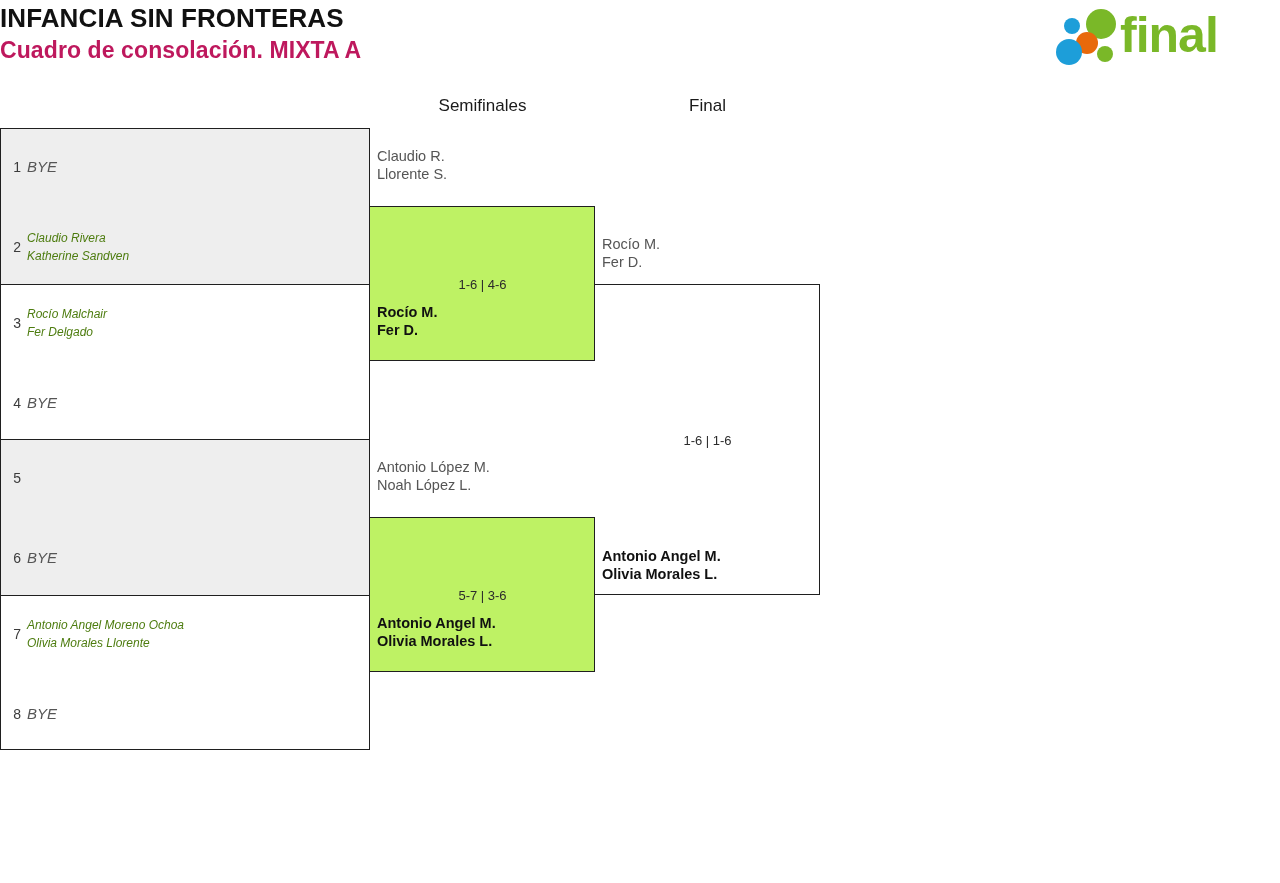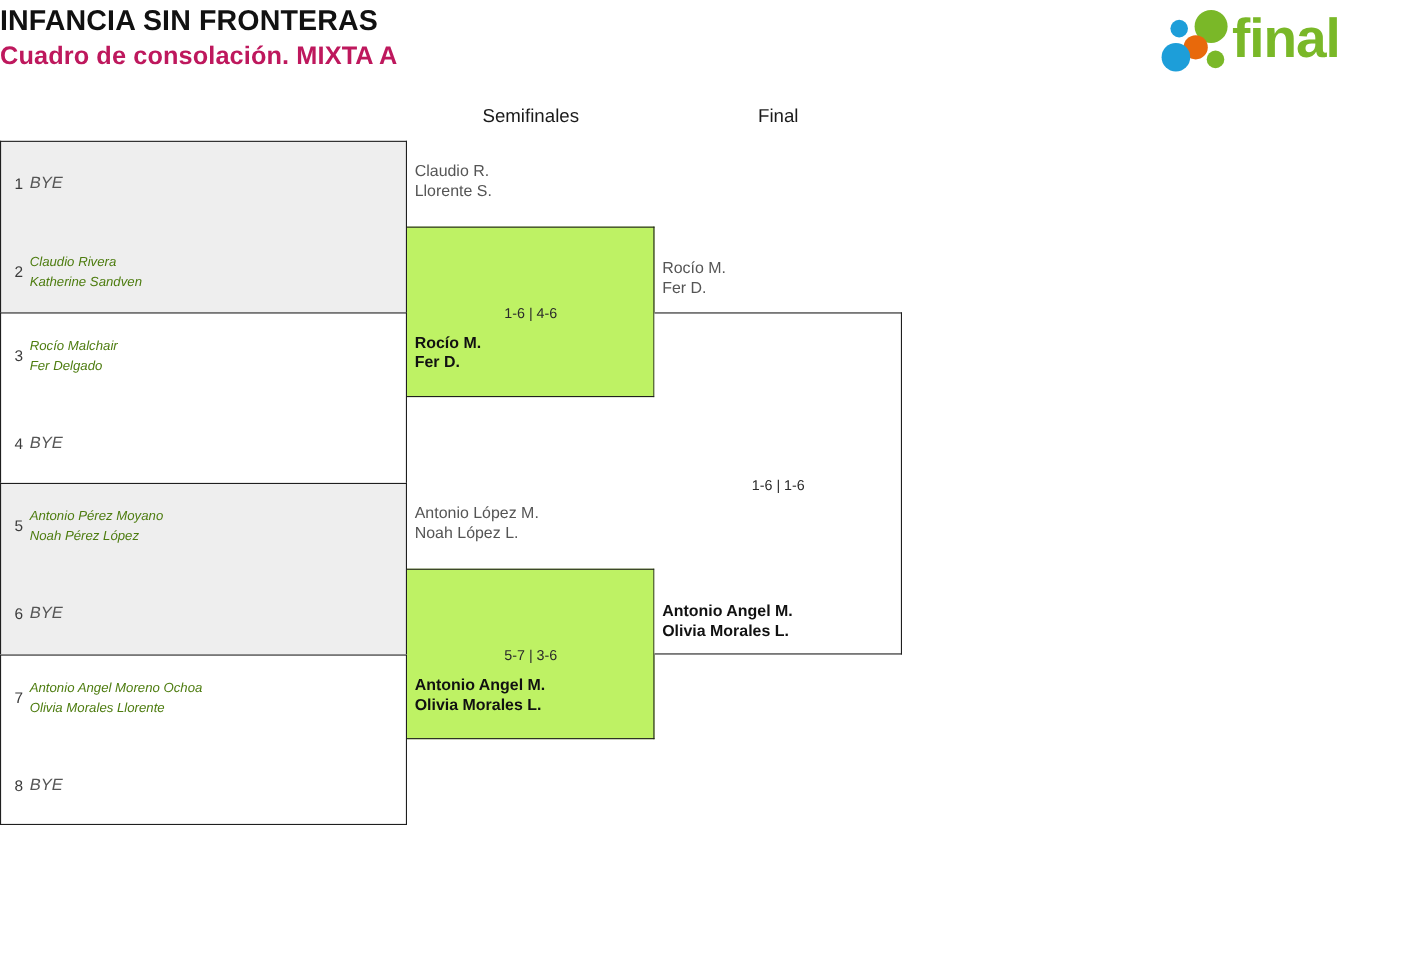--- a/index.html
+++ b/index.html
@@ -188,24 +188,20 @@
           <span class="seed">4</span>
           <span class="names bye">
             <span class="n">BYE</span>
           </span>
         </div>
       </div>
 
       <div class="qf-cell qf-c3 shaded">
         <div class="slot slot-top">
           <span class="seed">5</span>
-          <span class="names">
-            <span class="n">Antonio Pérez Moyano</span>
-            <span class="n">Noah Pérez López</span>
-          </span>
         </div>
         <div class="slot slot-bot">
           <span class="seed">6</span>
           <span class="names bye">
             <span class="n">BYE</span>
           </span>
         </div>
       </div>
 
       <div class="qf-cell qf-c4 plain last">

